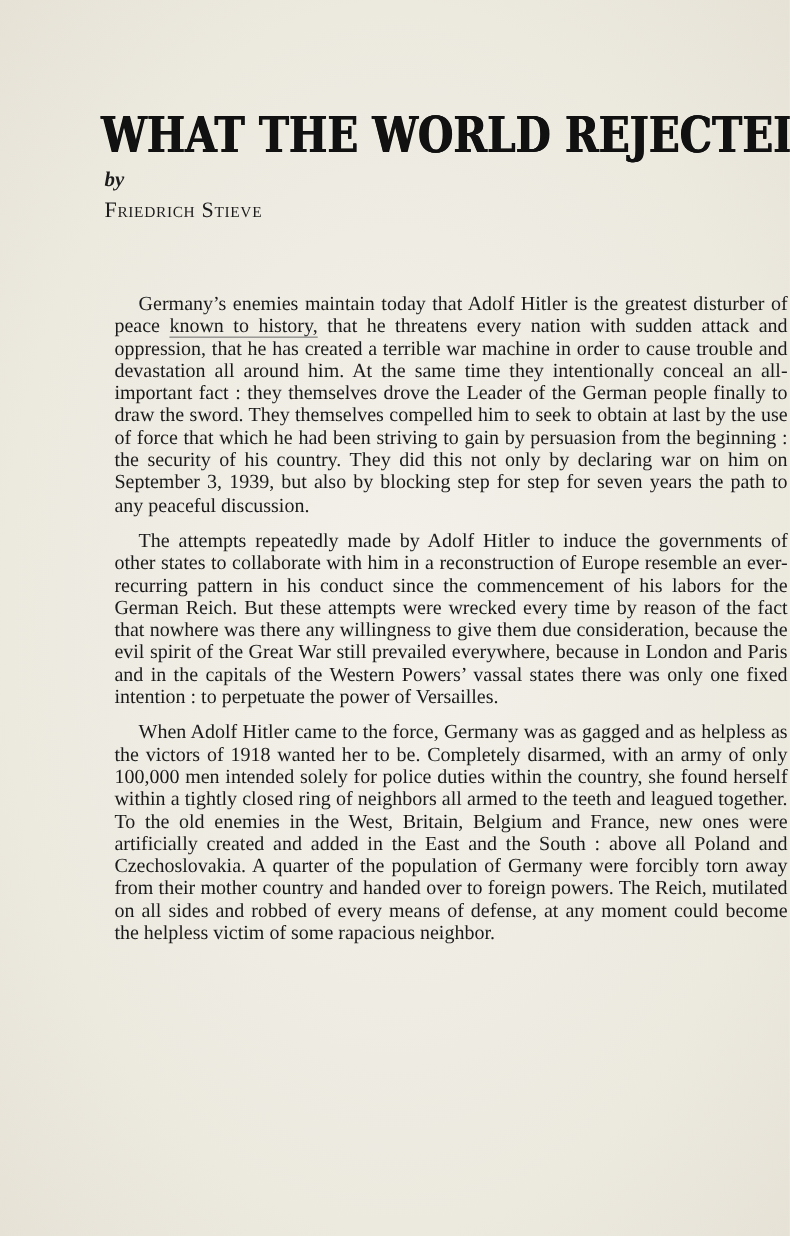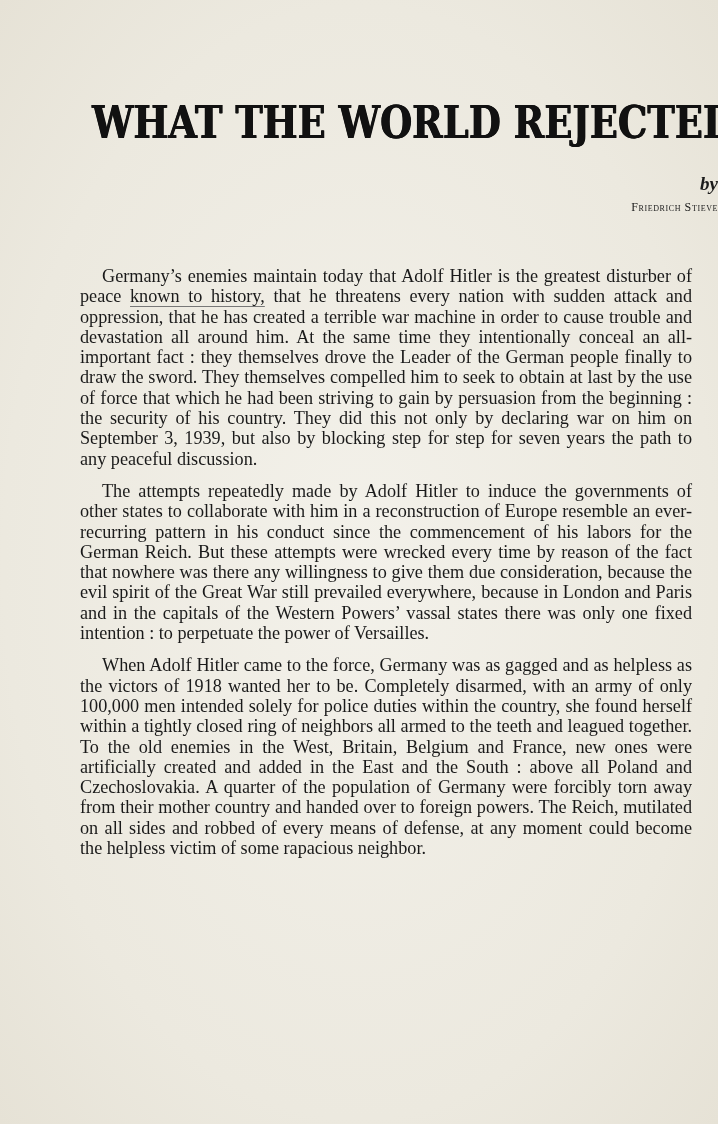--- a/index.html
+++ b/index.html
@@ -34,44 +34,43 @@
       color: #111;
       transform: scaleX(0.82);
       transform-origin: left top;
       white-space: nowrap;
       text-shadow: 0.6px 0 0 #111, -0.4px 0 0 #111;
     }
     .byline {
       position: absolute;
       left: 0;
       width: 718px;
-      text-align: right;
+      text-align: left;
       font-family: "Liberation Serif", serif;
       color: #1b1b1b;
-      margin-top: 20px;
     }
     .by {
       top: 153px;
       padding-left: 95px;
       box-sizing: border-box;
       font-style: italic;
       font-weight: bold;
       font-size: 19px;
     }
     .author {
       top: 180px;
       padding-left: 95px;
       box-sizing: border-box;
-      font-size: 12px;
+      font-size: 20px;
       font-variant: small-caps;
       letter-spacing: 0.6px;
     }
     .body-text {
       position: absolute;
-      left: 80px;
+      left: 104px;
       top: 266px;
       width: 612px;
       font-family: "Liberation Serif", serif;
       font-size: 18.2px;
       line-height: 20.3px;
       color: #1a1a1a;
       text-align: justify;
     }
     .body-text p {
       margin: 0 0 12px 0;

